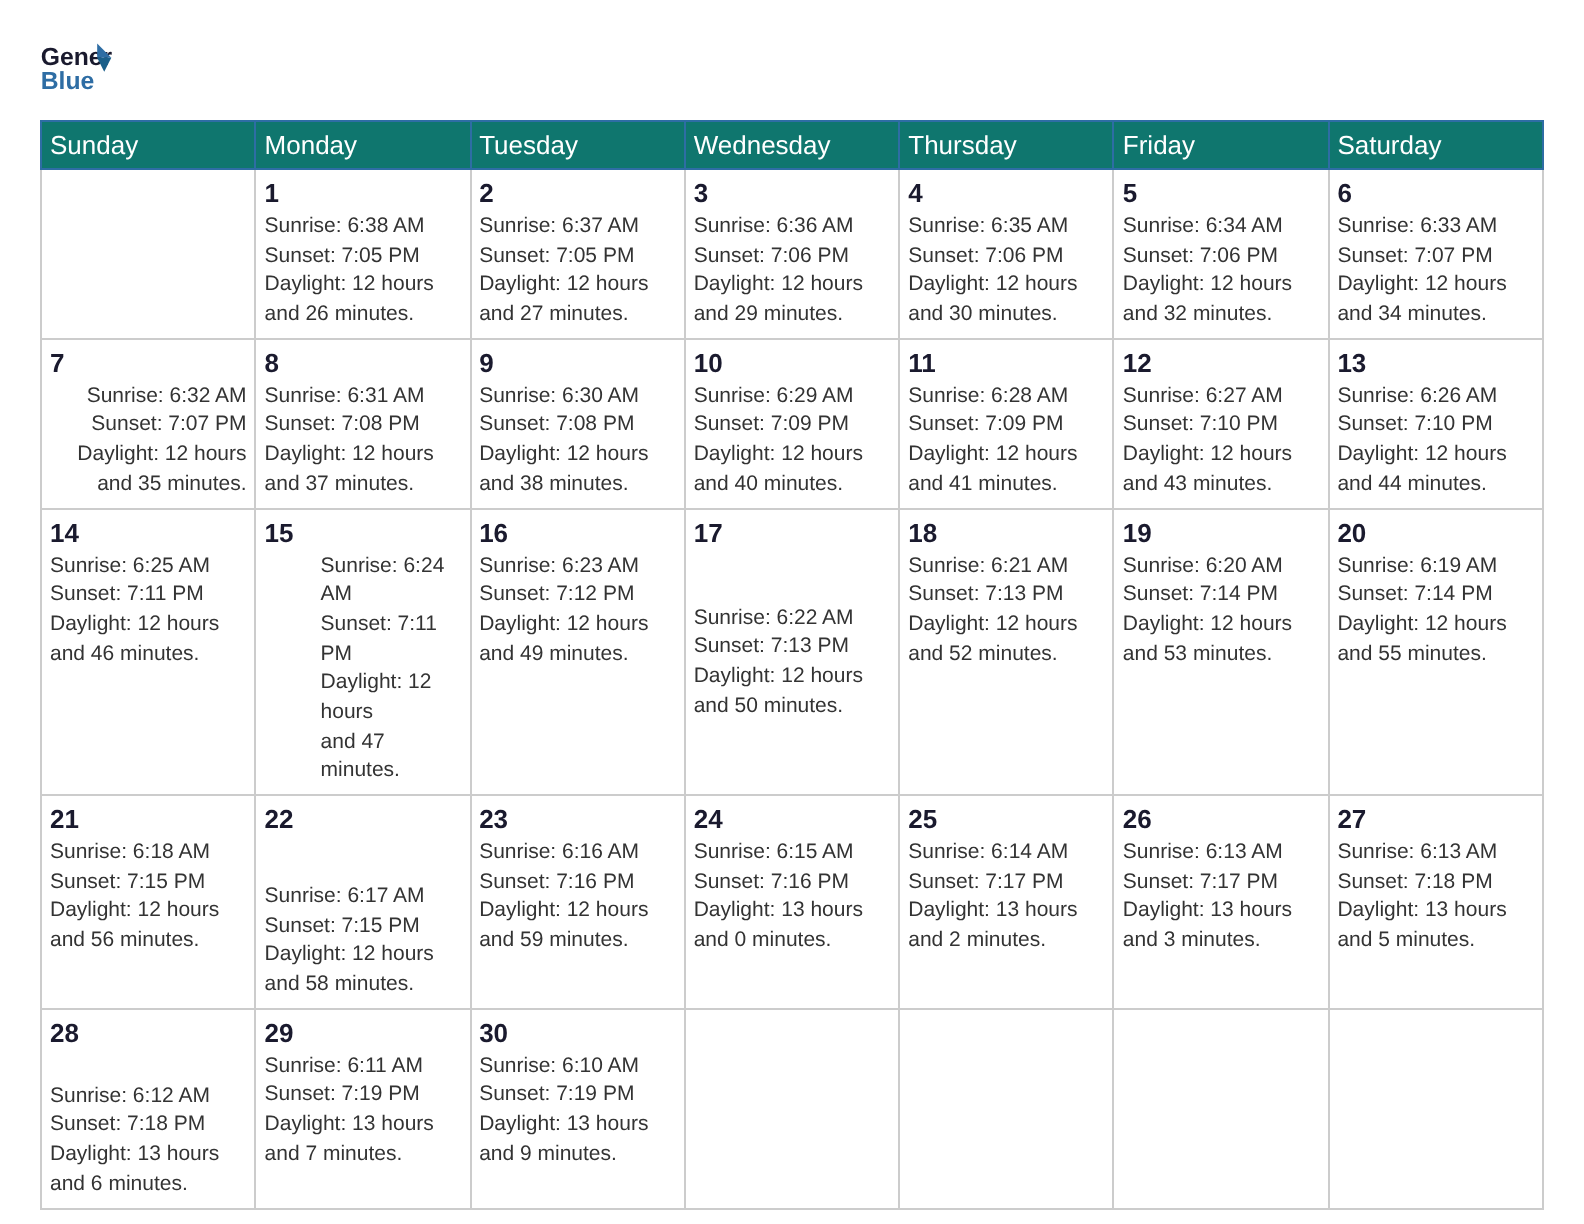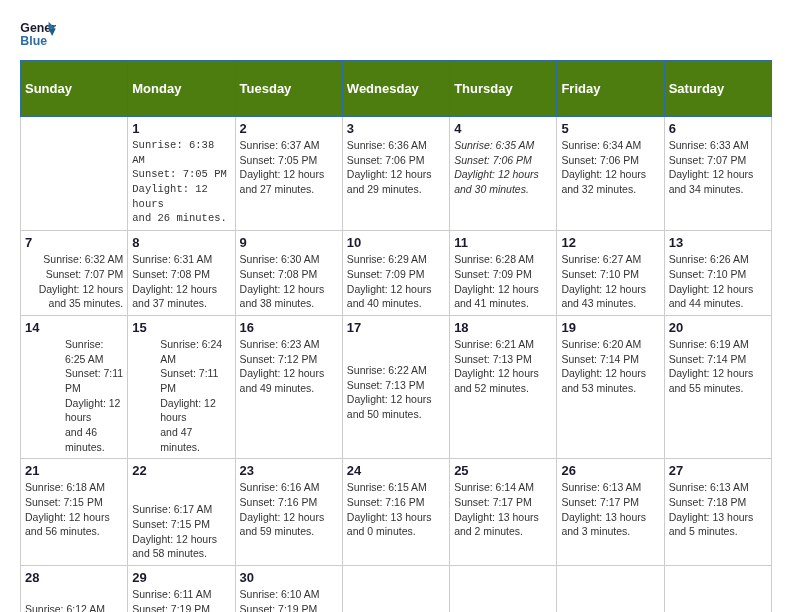--- a/index.html
+++ b/index.html
@@ -36,26 +36,26 @@
     .location-title {
       font-size: 16px;
       color: #333;
     }
     table {
       width: 100%;
       border-collapse: collapse;
       font-size: 11px;
     }
     thead tr th {
-      background-color: #4d7c0f;
+      background-color: #0f766e;
       color: #fff;
-      padding: 20px 4px;
+      padding: 4px 4px;
       text-align: left;
       font-size: 13px;
-      font-weight: bold;
+      font-weight: normal;
       border: 1px solid #2e6da4;
     }
     tbody tr td {
       border: 1px solid #ccc;
       vertical-align: top;
       padding: 4px;
       width: calc(100% / 7);
       min-height: 80px;
     }
     .day-number {
@@ -102,42 +102,42 @@
         <th>Thursday</th>
         <th>Friday</th>
         <th>Saturday</th>
       </tr>
   </thead>
   <tbody id="calendar-body">
   <tr>
         <td class="empty-cell"></td>
         <td>
           <span class="day-number">1</span>
-          <div class="day-info" style="white-space: pre-line; font-family: Liberation Mono, monospace;">Sunrise: 6:38 AM
+          <div class="day-info" style="white-space: pre-line;">Sunrise: 6:38 AM
 Sunset: 7:05 PM
 Daylight: 12 hours
 and 26 minutes.</div>
         </td>
         <td>
           <span class="day-number">2</span>
           <div class="day-info" style="white-space: pre-line;">Sunrise: 6:37 AM
 Sunset: 7:05 PM
 Daylight: 12 hours
 and 27 minutes.</div>
         </td>
         <td>
           <span class="day-number">3</span>
           <div class="day-info" style="white-space: pre-line;">Sunrise: 6:36 AM
 Sunset: 7:06 PM
 Daylight: 12 hours
 and 29 minutes.</div>
         </td>
         <td>
           <span class="day-number">4</span>
-          <div class="day-info" style="white-space: pre-line; font-style: italic;">Sunrise: 6:35 AM
+          <div class="day-info" style="white-space: pre-line;">Sunrise: 6:35 AM
 Sunset: 7:06 PM
 Daylight: 12 hours
 and 30 minutes.</div>
         </td>
         <td>
           <span class="day-number">5</span>
           <div class="day-info" style="white-space: pre-line;">Sunrise: 6:34 AM
 Sunset: 7:06 PM
 Daylight: 12 hours
 and 32 minutes.</div>
@@ -197,21 +197,21 @@
           <span class="day-number">13</span>
           <div class="day-info" style="white-space: pre-line;">Sunrise: 6:26 AM
 Sunset: 7:10 PM
 Daylight: 12 hours
 and 44 minutes.</div>
         </td>
       </tr>
       <tr>
         <td>
           <span class="day-number">14</span>
-          <div class="day-info" style="white-space: pre-line; margin-left: 40px;">Sunrise: 6:25 AM
+          <div class="day-info" style="white-space: pre-line;">Sunrise: 6:25 AM
 Sunset: 7:11 PM
 Daylight: 12 hours
 and 46 minutes.</div>
         </td>
         <td>
           <span class="day-number">15</span>
           <div class="day-info" style="white-space: pre-line; margin-left: 28px;">Sunrise: 6:24 AM
 Sunset: 7:11 PM
 Daylight: 12 hours
 and 47 minutes.</div>

